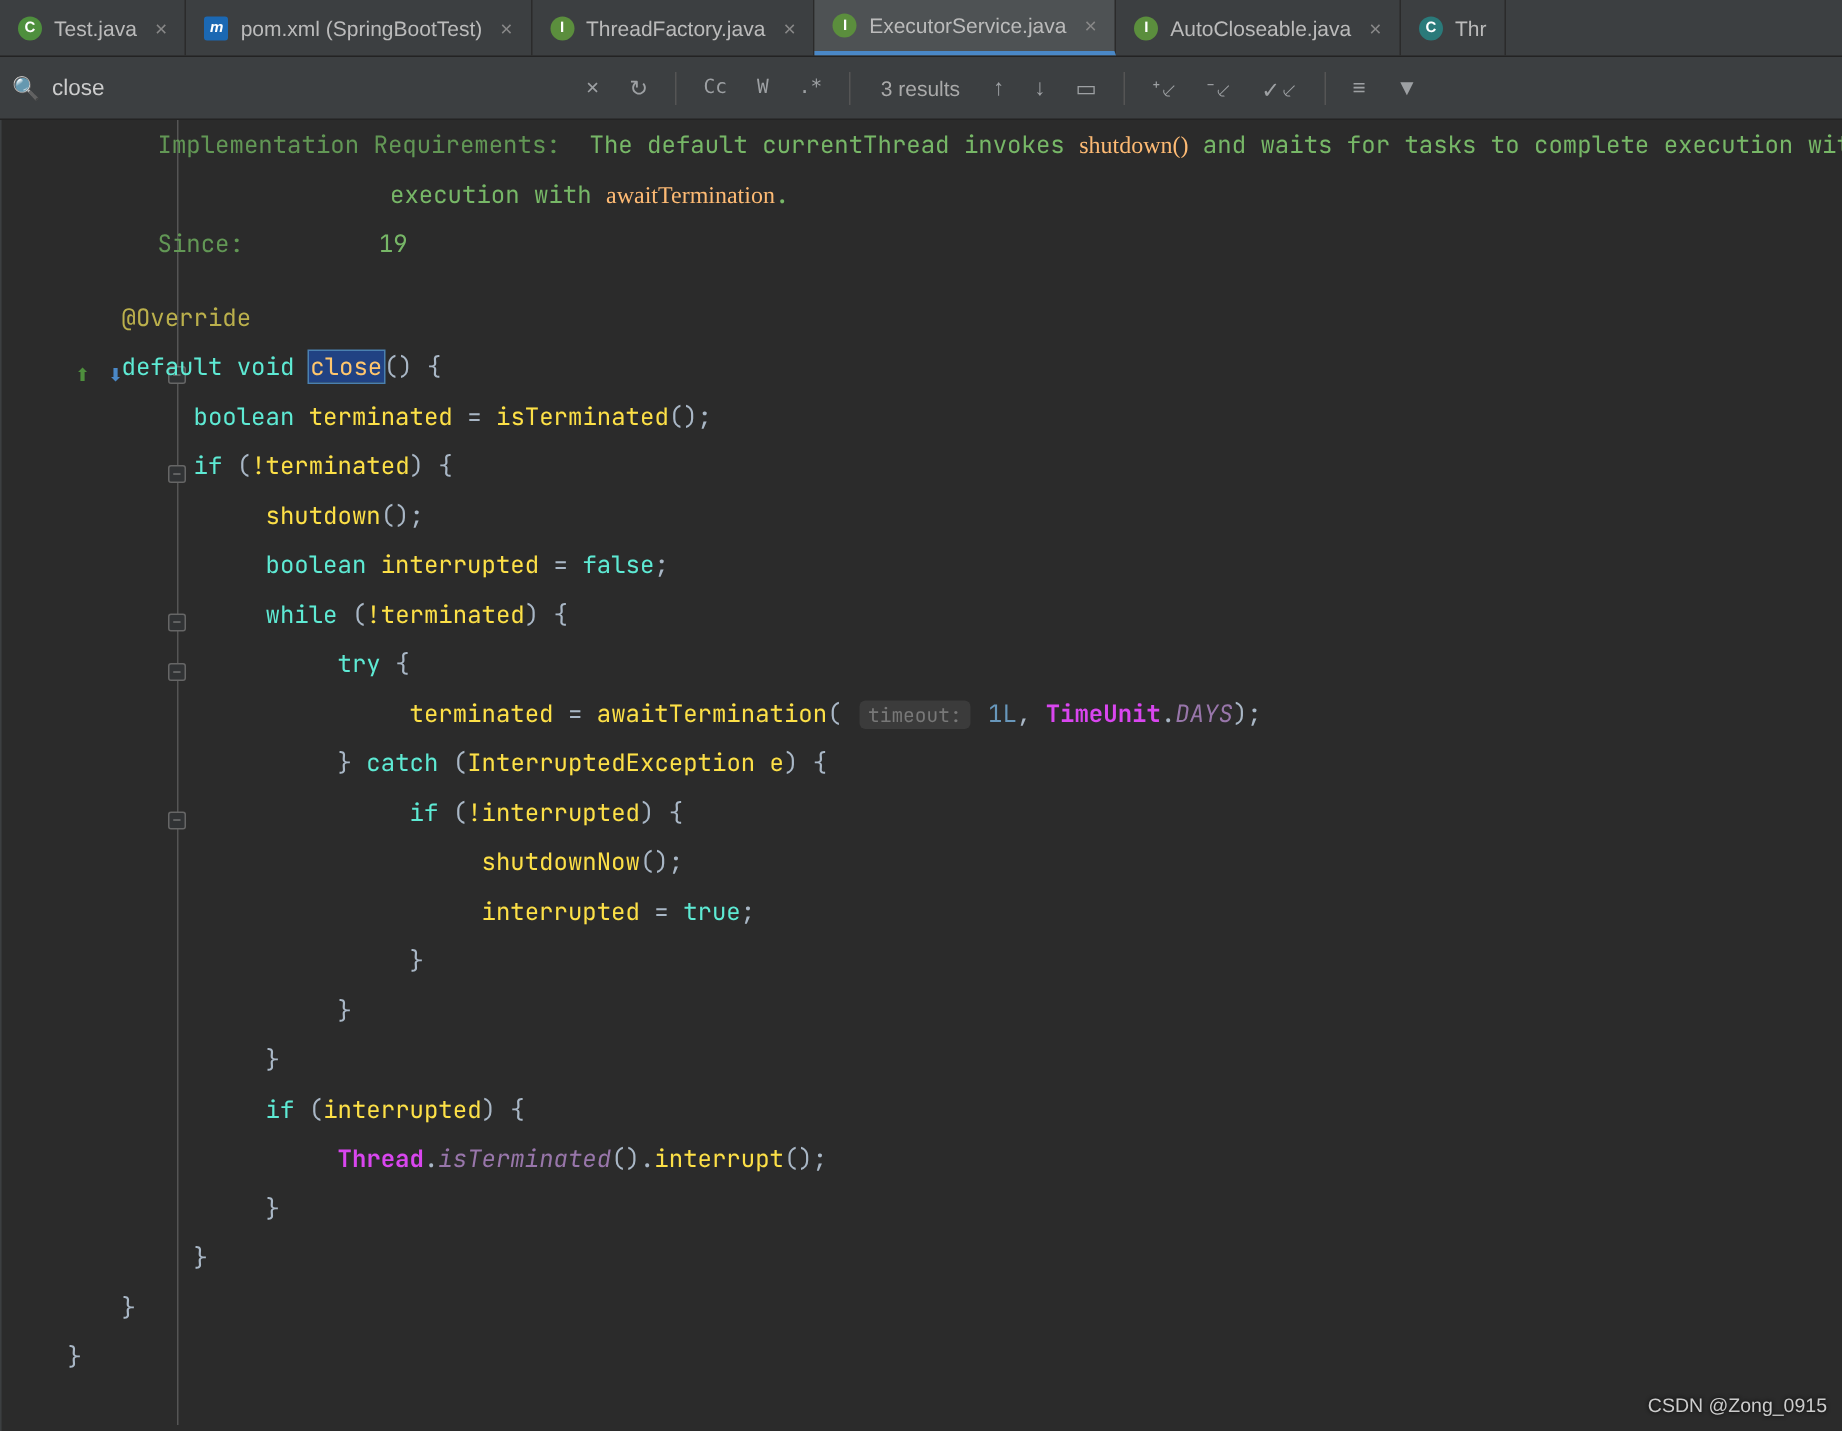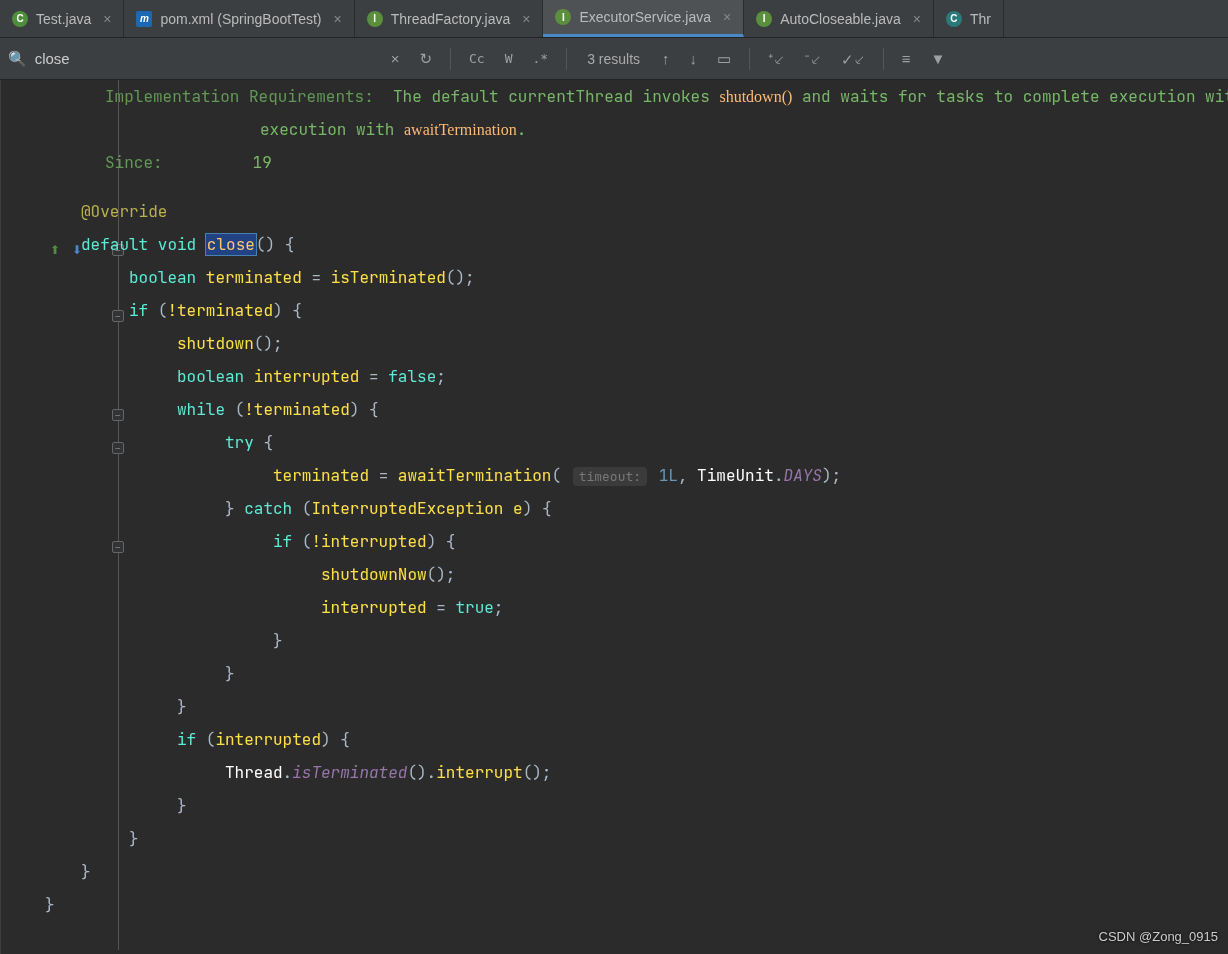--- a/index.html
+++ b/index.html
@@ -34,21 +34,21 @@
 .doc-code { color:#fdba74; font-family:Liberation Serif, serif;}
 .k { color:#5eead4;}
 .a { color:#bbb04c;}
 .m { color:#ffc66d;}
 .s { color:#fde047;}
 .p { color:#a9b7c6;}
 .hl { background:#214283; outline:1px solid #4a80b0; color:#ffc66d; padding:0 1px;}
 .hint { background:#3b3b3b; color:#787878; font-size:13px; padding:1px 6px; border-radius:4px; margin:0 2px;}
 .it { font-style:italic; color:#9876aa;}
 .num { color:#6897bb;}
-.cls { color:#ffffff;}
+.cls { color:#d946ef;font-weight:bold;}
 
 .watermark { position:fixed; right:10px; bottom:10px; color:#ccc; font-size:13px; text-shadow:0 0 3px #000;margin-top:46px;}
 </style>
 </head>
 <body>
 
 <div class="tabs">
   <div class="tab">
       <span class="tab-icon ic-class">C</span>
       <span>Test.java</span>

